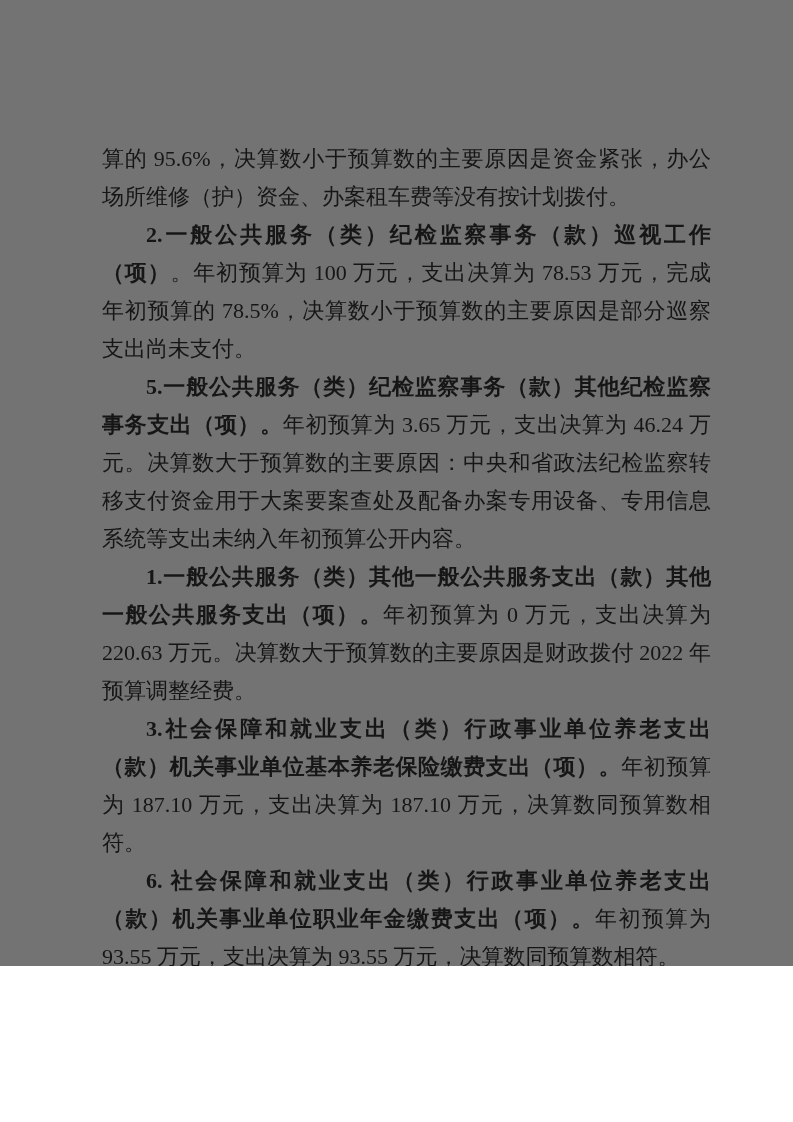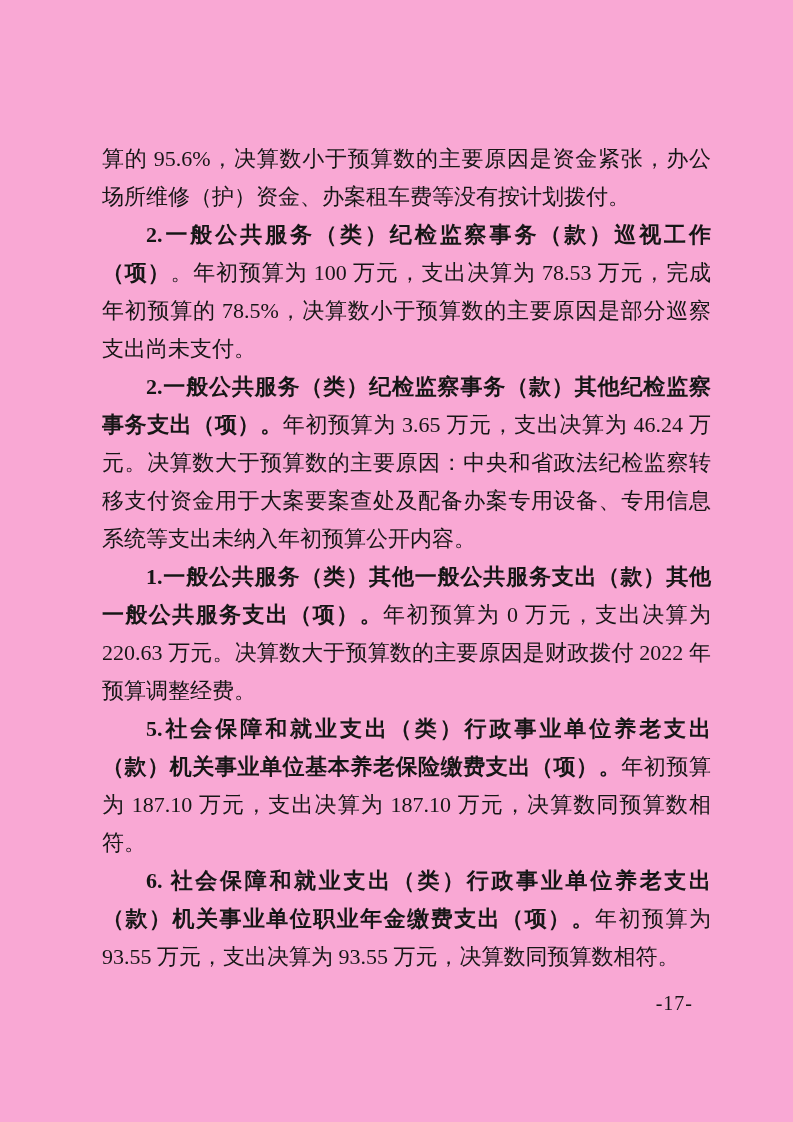--- a/index.html
+++ b/index.html
@@ -3,22 +3,22 @@
 <meta charset="utf-8">
 <style>
   html, body {
     margin: 0;
     padding: 0;
     background: #ffffff;
   }
   .page {
     position: relative;
     width: 793px;
-    height: 1122px;
-    background: #f9a8d4;
+    height: 966px;
+    background: #737373;
     overflow: hidden;
     font-family: "Liberation Serif", "DejaVu Serif", serif;
     color: #161616;
   }
   .content {
     position: absolute;
     left: 102px;
     top: 140px;
     width: 609px;
     font-size: 22px;
@@ -50,25 +50,25 @@
 <body>
 
 <main class="page">
 
   <section class="content">
 
     <p><span>算的 95.6%，决算数小于预算数的主要原因是资金紧张，办公场所维修（护）资金、办案租车费等没有按计划拨付。</span></p>
 
     <p class="indent"><span class="heading-run">2.一般公共服务（类）纪检监察事务（款）巡视工作（项）</span><span>。年初预算为 100 万元，支出决算为 78.53 万元，完成年初预算的 78.5%，决算数小于预算数的主要原因是部分巡察支出尚未支付。</span></p>
 
-    <p class="indent"><span class="heading-run">2.一般公共服务（类）纪检监察事务（款）其他纪检监察事务支出（项）。</span><span>年初预算为 3.65 万元，支出决算为 46.24 万元。决算数大于预算数的主要原因：中央和省政法纪检监察转移支付资金用于大案要案查处及配备办案专用设备、专用信息系统等支出未纳入年初预算公开内容。</span></p>
+    <p class="indent"><span class="heading-run">5.一般公共服务（类）纪检监察事务（款）其他纪检监察事务支出（项）。</span><span>年初预算为 3.65 万元，支出决算为 46.24 万元。决算数大于预算数的主要原因：中央和省政法纪检监察转移支付资金用于大案要案查处及配备办案专用设备、专用信息系统等支出未纳入年初预算公开内容。</span></p>
 
     <p class="indent"><span class="heading-run">1.一般公共服务（类）其他一般公共服务支出（款）其他一般公共服务支出（项）。</span><span>年初预算为 0 万元，支出决算为 220.63 万元。决算数大于预算数的主要原因是财政拨付 2022 年预算调整经费。</span></p>
 
-    <p class="indent"><span class="heading-run">5.社会保障和就业支出（类）行政事业单位养老支出（款）机关事业单位基本养老保险缴费支出（项）。</span><span>年初预算为 187.10 万元，支出决算为 187.10 万元，决算数同预算数相符。</span></p>
+    <p class="indent"><span class="heading-run">3.社会保障和就业支出（类）行政事业单位养老支出（款）机关事业单位基本养老保险缴费支出（项）。</span><span>年初预算为 187.10 万元，支出决算为 187.10 万元，决算数同预算数相符。</span></p>
 
     <p class="indent"><span class="heading-run">6. 社会保障和就业支出（类）行政事业单位养老支出（款）机关事业单位职业年金缴费支出（项）。</span><span>年初预算为 93.55 万元，支出决算为 93.55 万元，决算数同预算数相符。</span></p>
 
   </section>
 
   <div class="page-number">-17-</div>
 
 </main>
 
 </body></html>

